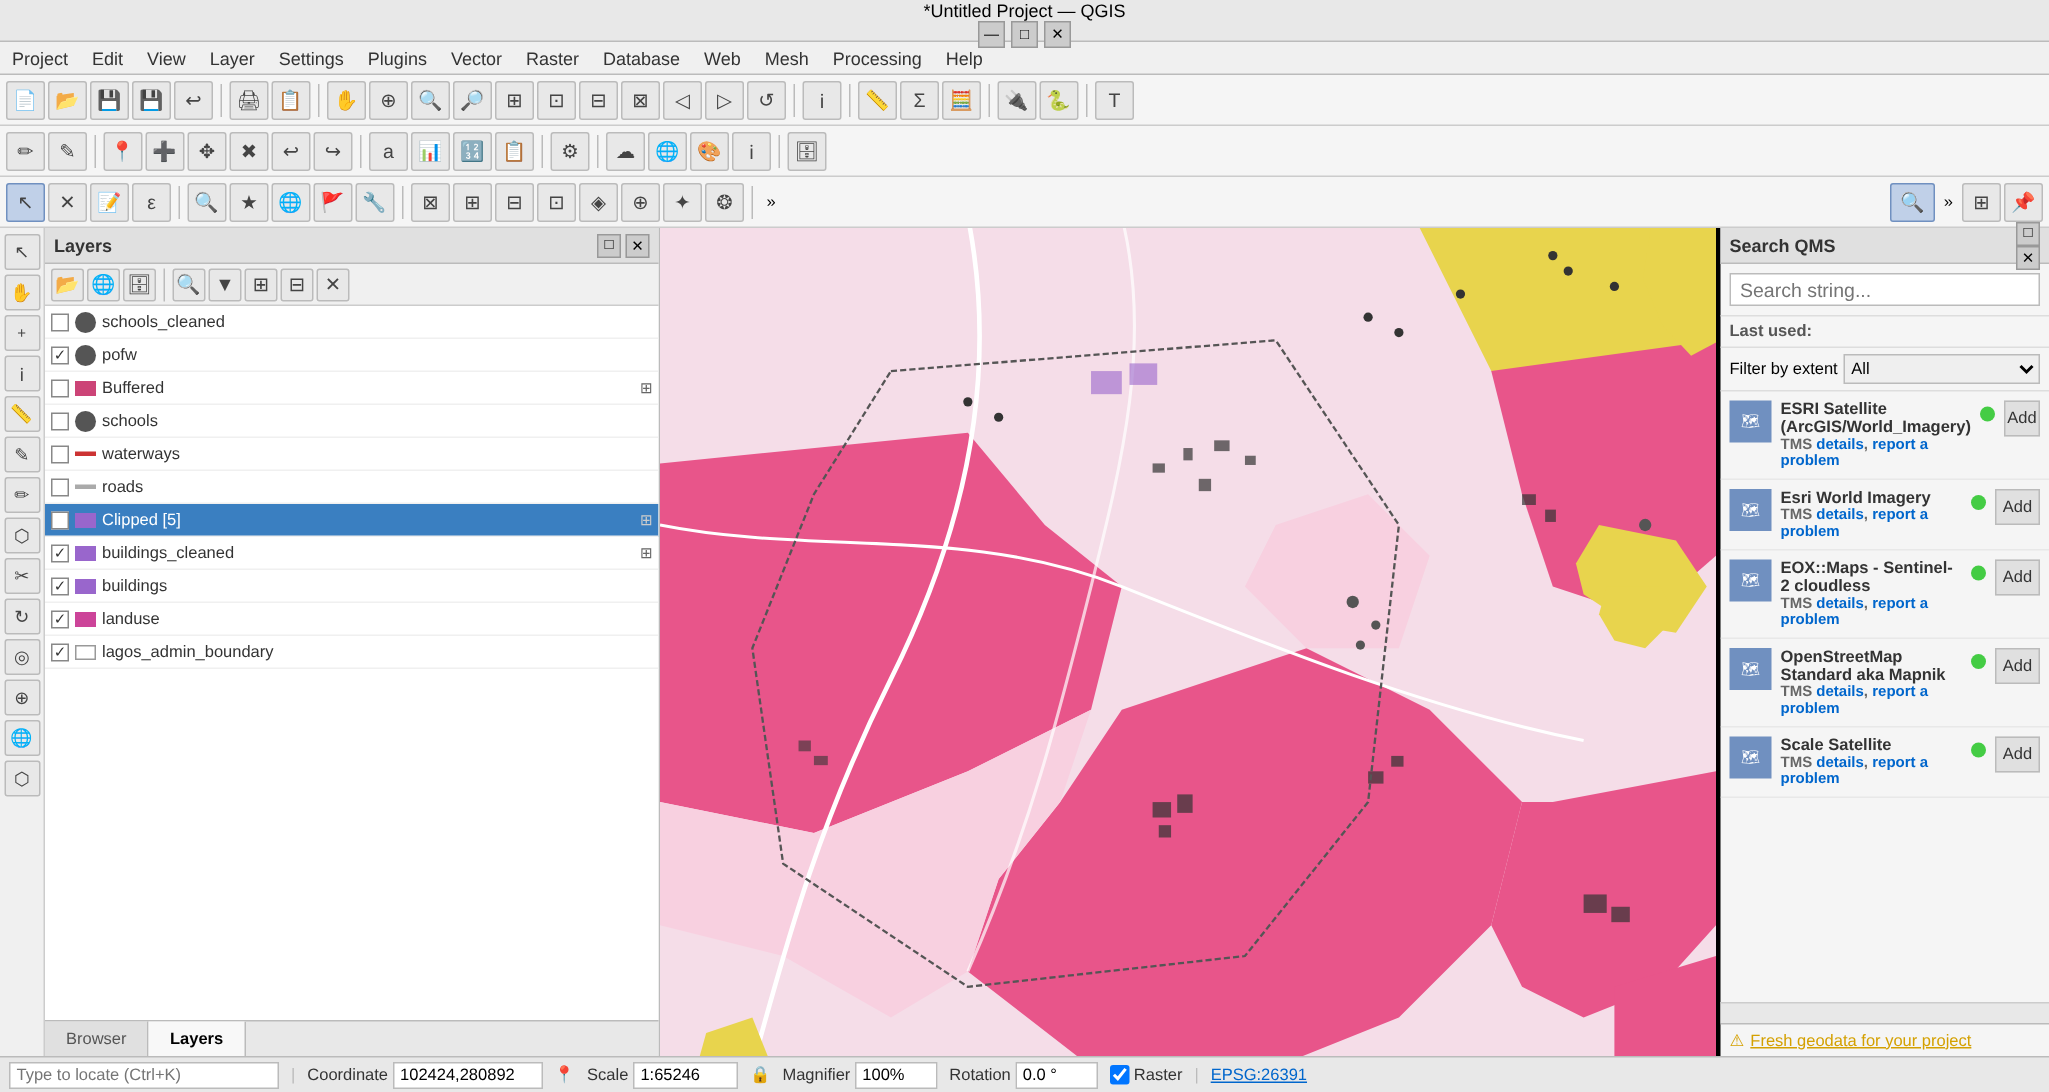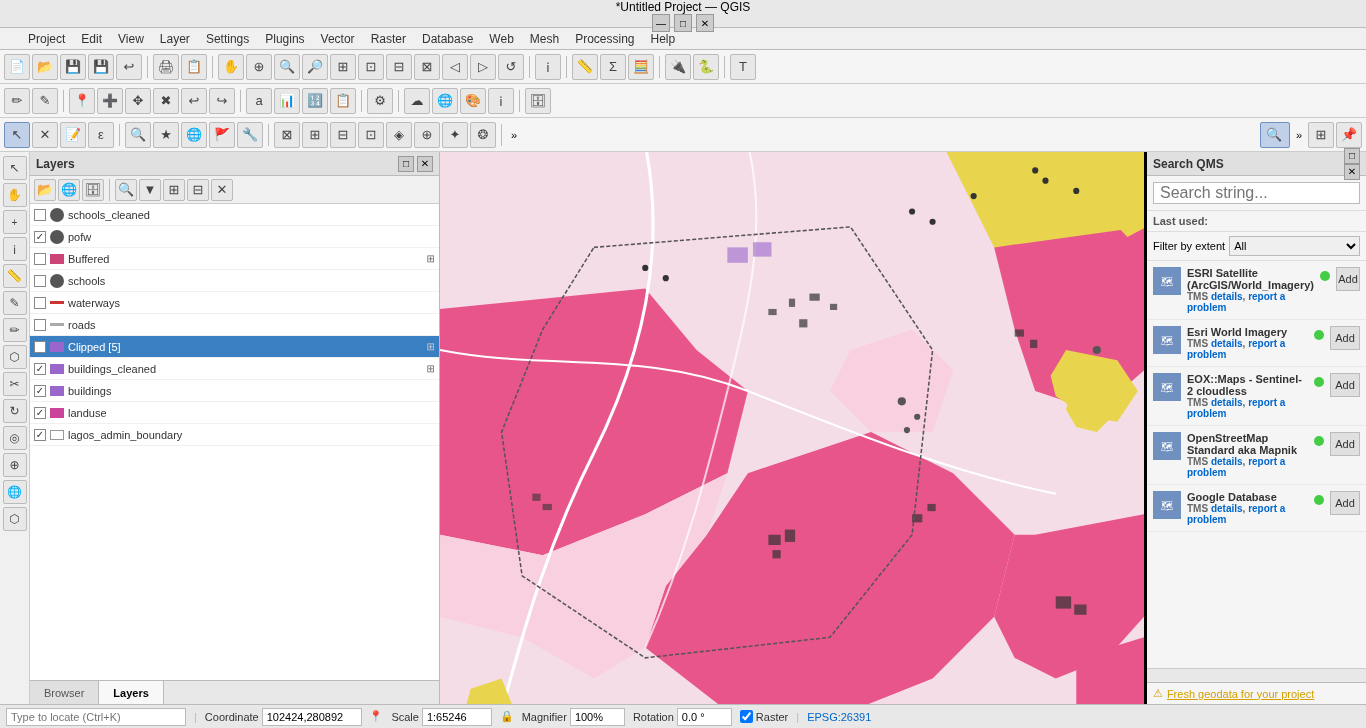--- a/index.html
+++ b/index.html
@@ -27,21 +27,21 @@
       font-size: 10px;
     }
 
     
     #menubar {
       height: 22px;
       background: #f0f0f0;
       border-bottom: 1px solid #bbb;
       display: flex;
       align-items: center;
-      padding: 0 20px;
+      padding: 0 0;
     }
     .menu-item {
       padding: 2px 8px;
       font-size: 12px;
       cursor: pointer;
       color: #333;
     }
 
     
     .toolbar-row {
@@ -679,21 +679,21 @@
   <div id="right-panel">
     <div id="right-panel-header">
       <span class="panel-title">Search QMS</span>
       <div class="panel-btns">
         <div class="panel-btn">□</div>
         <div class="panel-btn">✕</div>
       </div>
     </div>
 
     <div id="qms-search-area">
-      <input type="text" id="qms-search-input" placeholder="Search string..." style="width: 100%; height: 22px; border: 1px solid rgb(187, 187, 187); padding: 2px 6px; font-size: 16px; color: rgb(136, 136, 136);">
+      <input type="text" id="qms-search-input" placeholder="Search string..." style="width: 100%; height: 22px; border: 1px solid rgb(187, 187, 187); padding: 2px 6px; font-size: 13px; color: rgb(136, 136, 136);">
     </div>
 
     <div id="qms-last-used">Last used:</div>
 
     <div id="qms-filter-row">
       <span style="font-size:11px;white-space:nowrap;">Filter by extent</span>
       <select style="height:20px;font-size:11px;border:1px solid #bbb;flex:1;">
         <option>All</option>
       </select>
     </div>
@@ -744,21 +744,21 @@
             TMS <a>details</a>, <a>report a problem</a>
           </div>
         </div>
         <div class="qms-status-dot"></div>
         <div class="qms-add-btn">Add</div>
       </div>
 
       <div class="qms-item">
         <div class="qms-icon" style="background:#7090c0;">🗺</div>
         <div class="qms-content">
-          <div class="qms-name">Google Database</div>
+          <div class="qms-name">Scale Satellite</div>
           <div class="qms-links">
             TMS <a>details</a>, <a>report a problem</a>
           </div>
         </div>
         <div class="qms-status-dot"></div>
         <div class="qms-add-btn">Add</div>
       </div>
 
     </div>
 
@@ -791,14 +791,14 @@
   </span>
   <span class="status-item">
     <span>Rotation</span>
     <input class="status-input" value="0.0 °" style="width: 55px;">
   </span>
   <span class="status-item">
     <input type="checkbox" checked="" style="">
     <span>Raster</span>
   </span>
   <div class="status-separator">|</div>
-  <span class="status-item" style="color:#0066cc;cursor:pointer;">EPSG:26391</span>
+  <span class="status-item" style="color:#0066cc;text-decoration:underline;cursor:pointer;">EPSG:26391</span>
 </div>
 
 </body></html>

